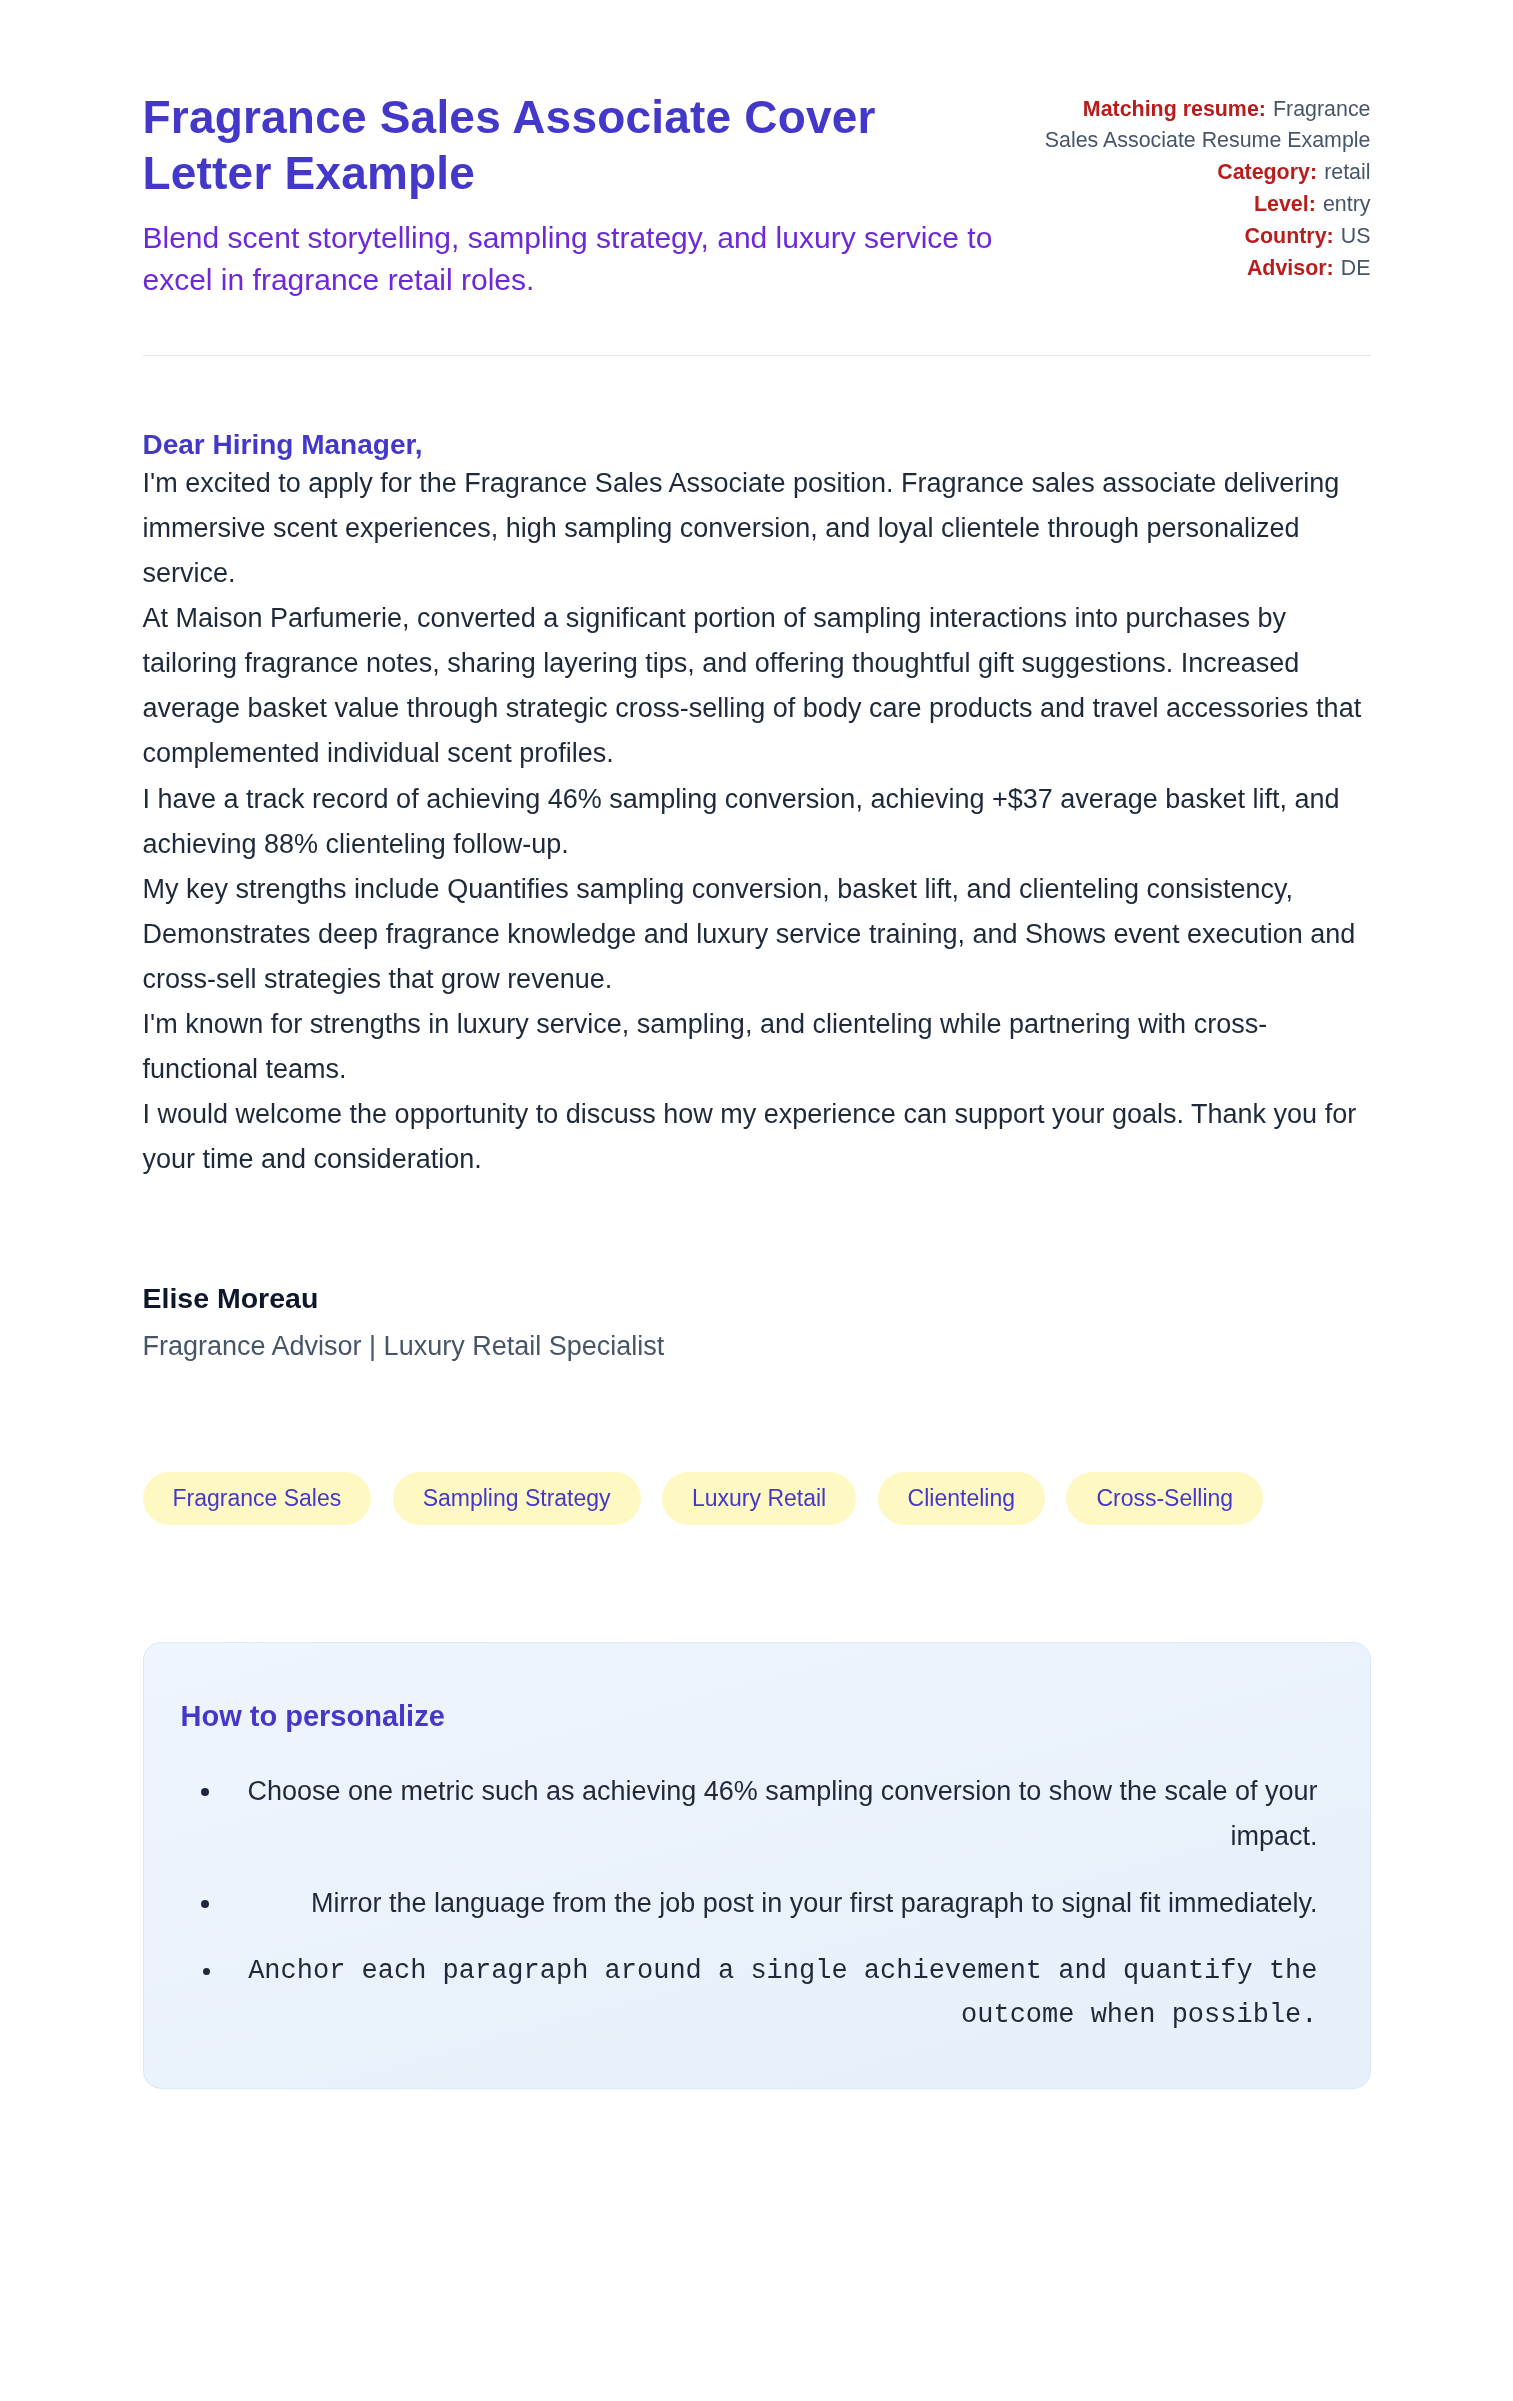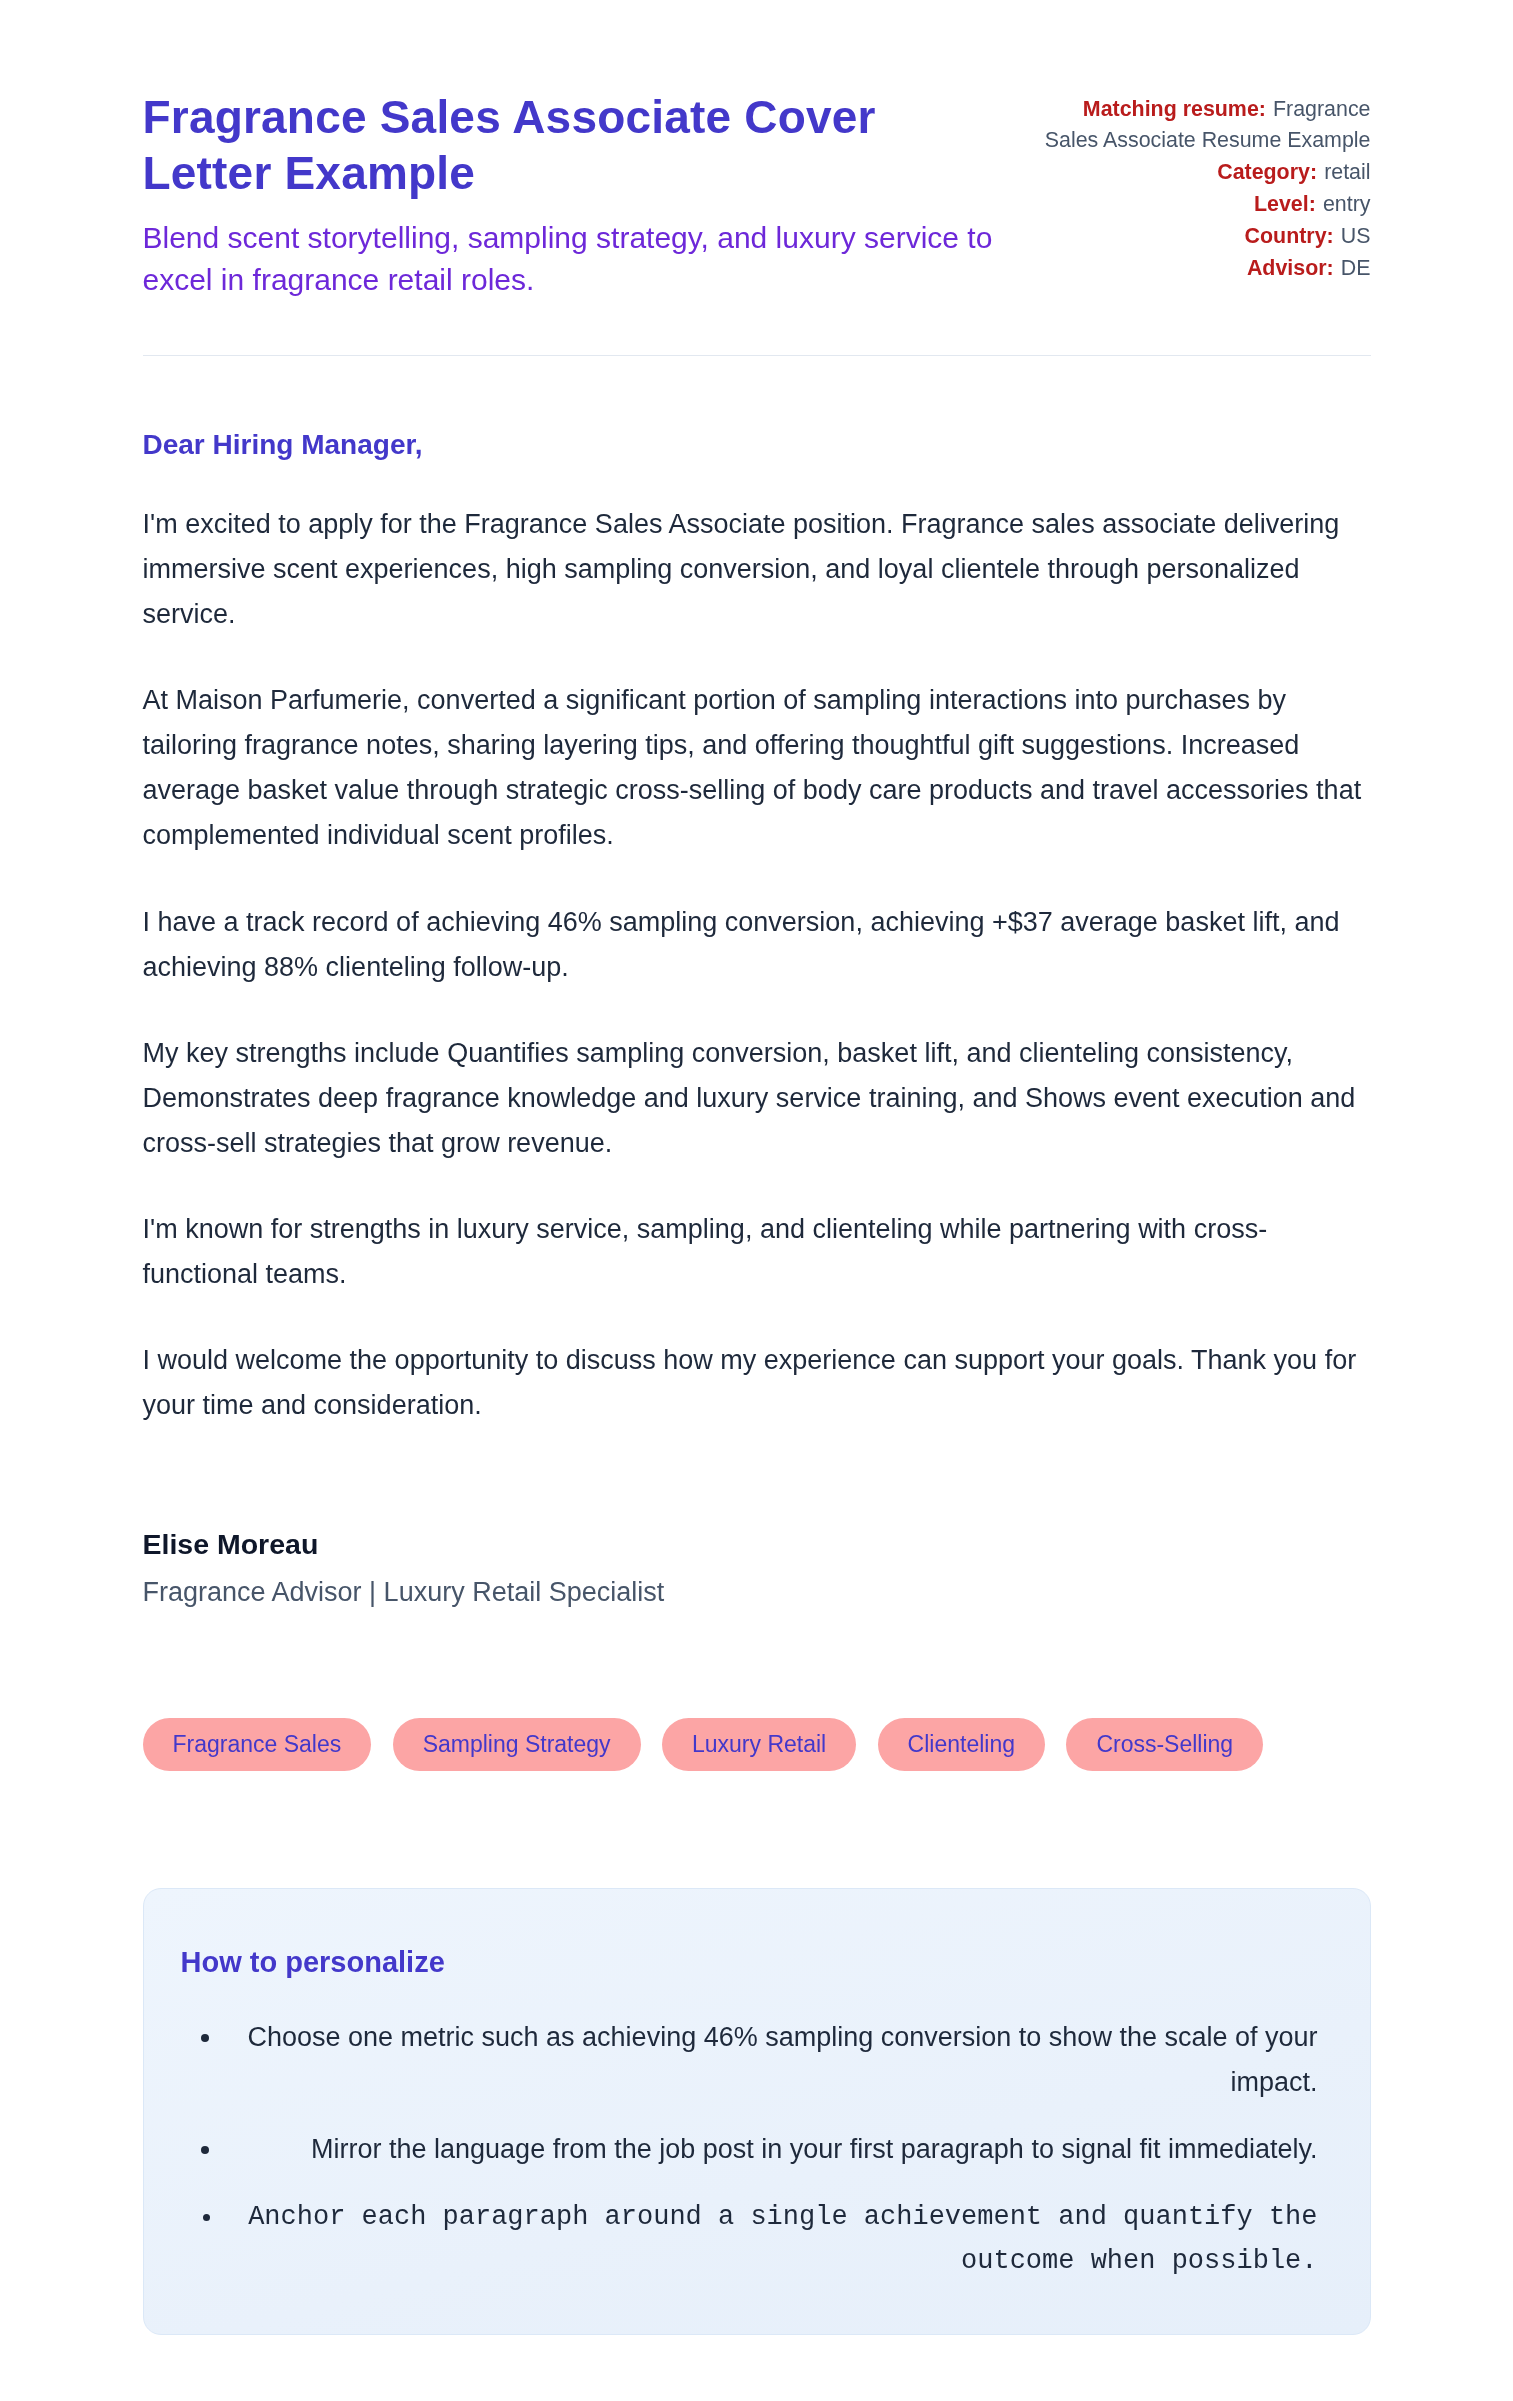--- a/index.html
+++ b/index.html
@@ -61,21 +61,20 @@
   }
 
   
   .salutation {
     margin-top: 73px;
     color: #4338ca;
     font-size: 28px;
     font-weight: 700;
   }
   .letter p {
-    margin-top: 41px;
     font-size: 27px;
     line-height: 1.67;
     color: #1e293b;
   }
 
   .signature { margin-top: 100px; }
   .signature-name {
     font-size: 28.5px;
     font-weight: 700;
     color: #0f172a;
@@ -88,21 +87,21 @@
 
   
   .tag-list {
     margin-top: 110px;
     display: flex;
     flex-wrap: wrap;
     gap: 21.4px;
   }
   .tag-pill {
     display: inline-block;
-    background: #fca5a5;
+    background: #fef9c3;
     color: #4338ca;
     font-size: 23px;
     line-height: 1;
     padding: 15px 30px;
     border-radius: 889px;
     white-space: nowrap;
   }
 
   
   .personalize-card {

